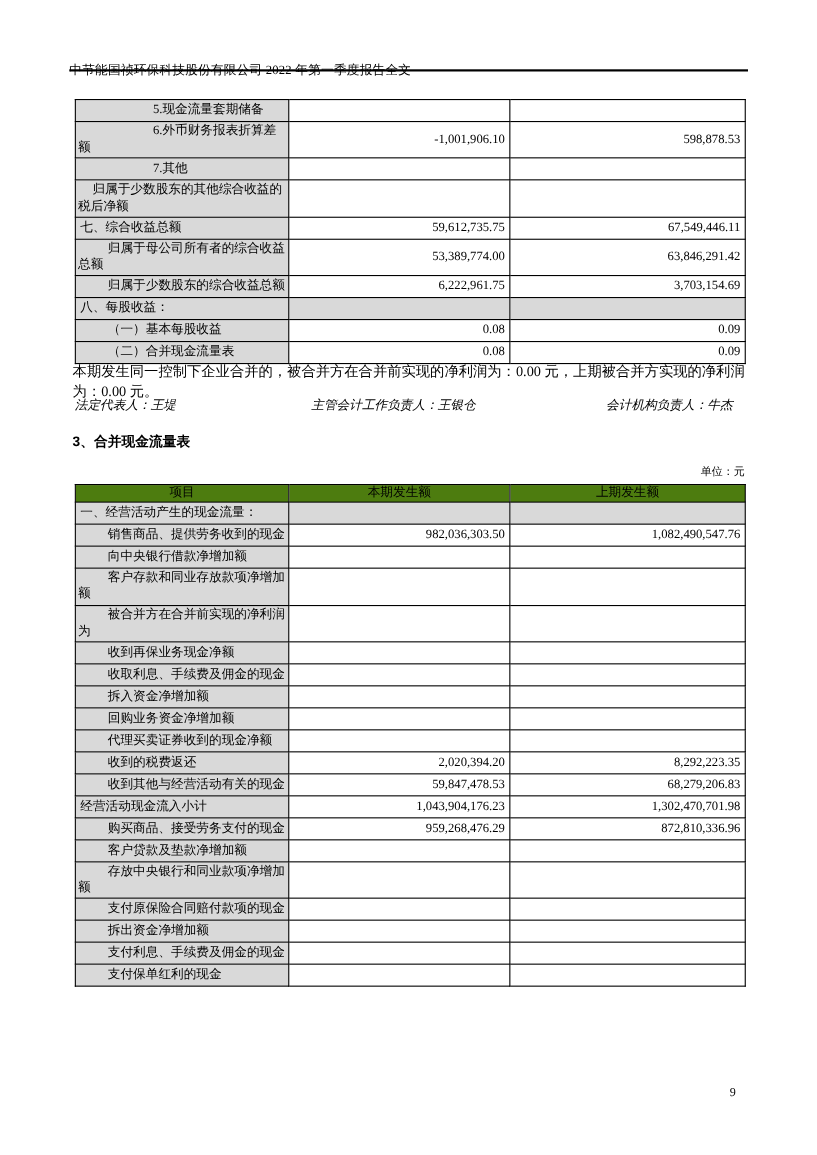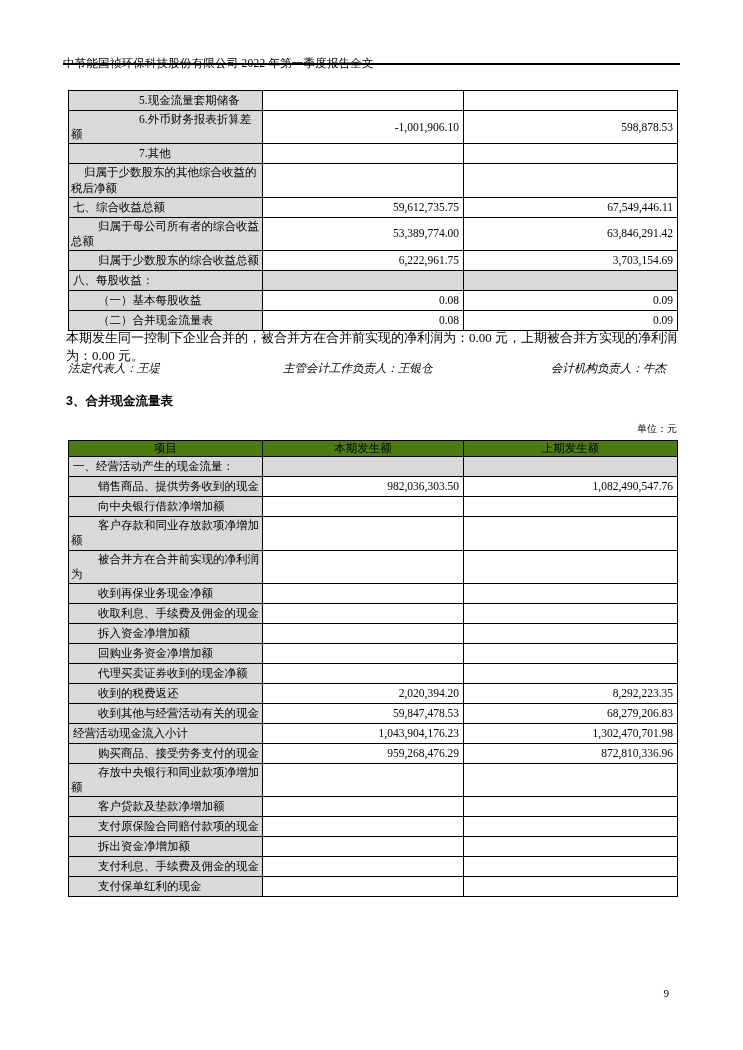--- a/index.html
+++ b/index.html
@@ -217,26 +217,26 @@
         <td class="lbl ind0">经营活动现金流入小计</td>
         <td class="num">1,043,904,176.23</td>
         <td class="num">1,302,470,701.98</td>
       </tr>
       <tr>
         <td class="lbl ind2">购买商品、接受劳务支付的现金</td>
         <td class="num">959,268,476.29</td>
         <td class="num">872,810,336.96</td>
       </tr>
       <tr>
+        <td class="lbl ind2">客户贷款及垫款净增加额</td>
+        <td class="num"></td>
+        <td class="num"></td>
+      </tr>
+      <tr>
         <td class="lbl ind2">存放中央银行和同业款项净增加额</td>
-        <td class="num"></td>
-        <td class="num"></td>
-      </tr>
-      <tr>
-        <td class="lbl ind2">客户贷款及垫款净增加额</td>
         <td class="num"></td>
         <td class="num"></td>
       </tr>
       <tr>
         <td class="lbl ind2">支付原保险合同赔付款项的现金</td>
         <td class="num"></td>
         <td class="num"></td>
       </tr>
       <tr>
         <td class="lbl ind2">拆出资金净增加额</td>

